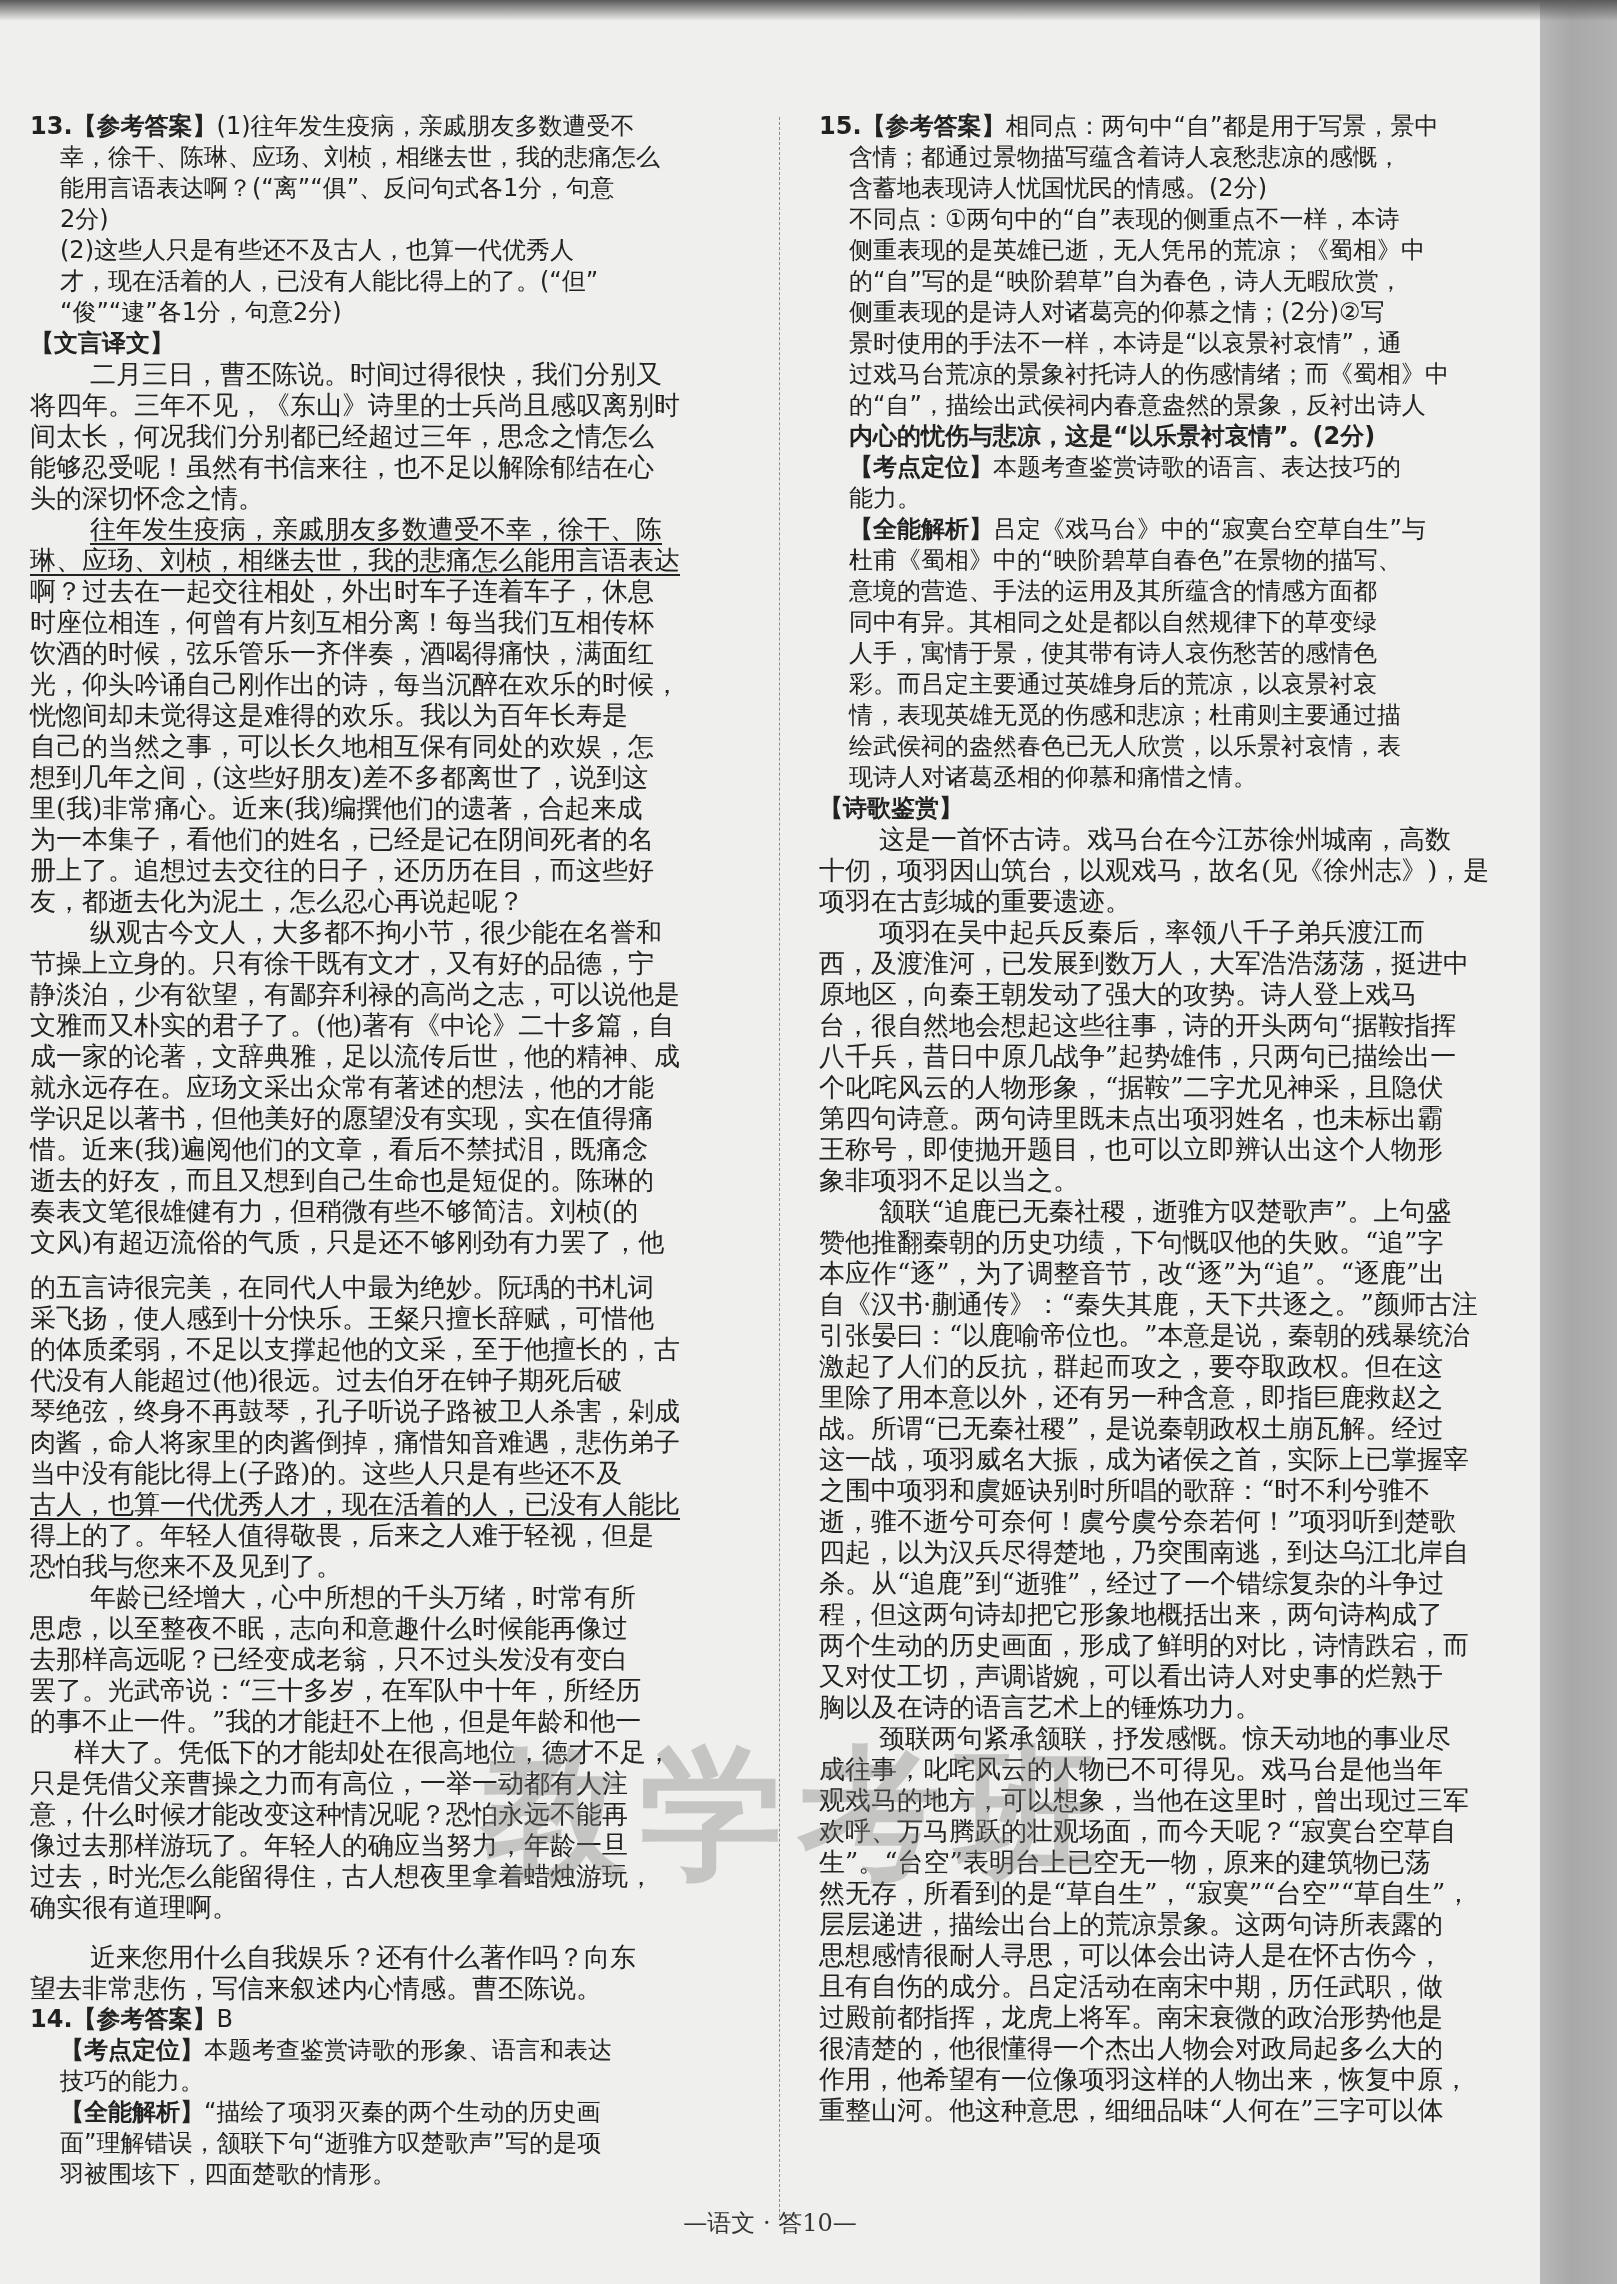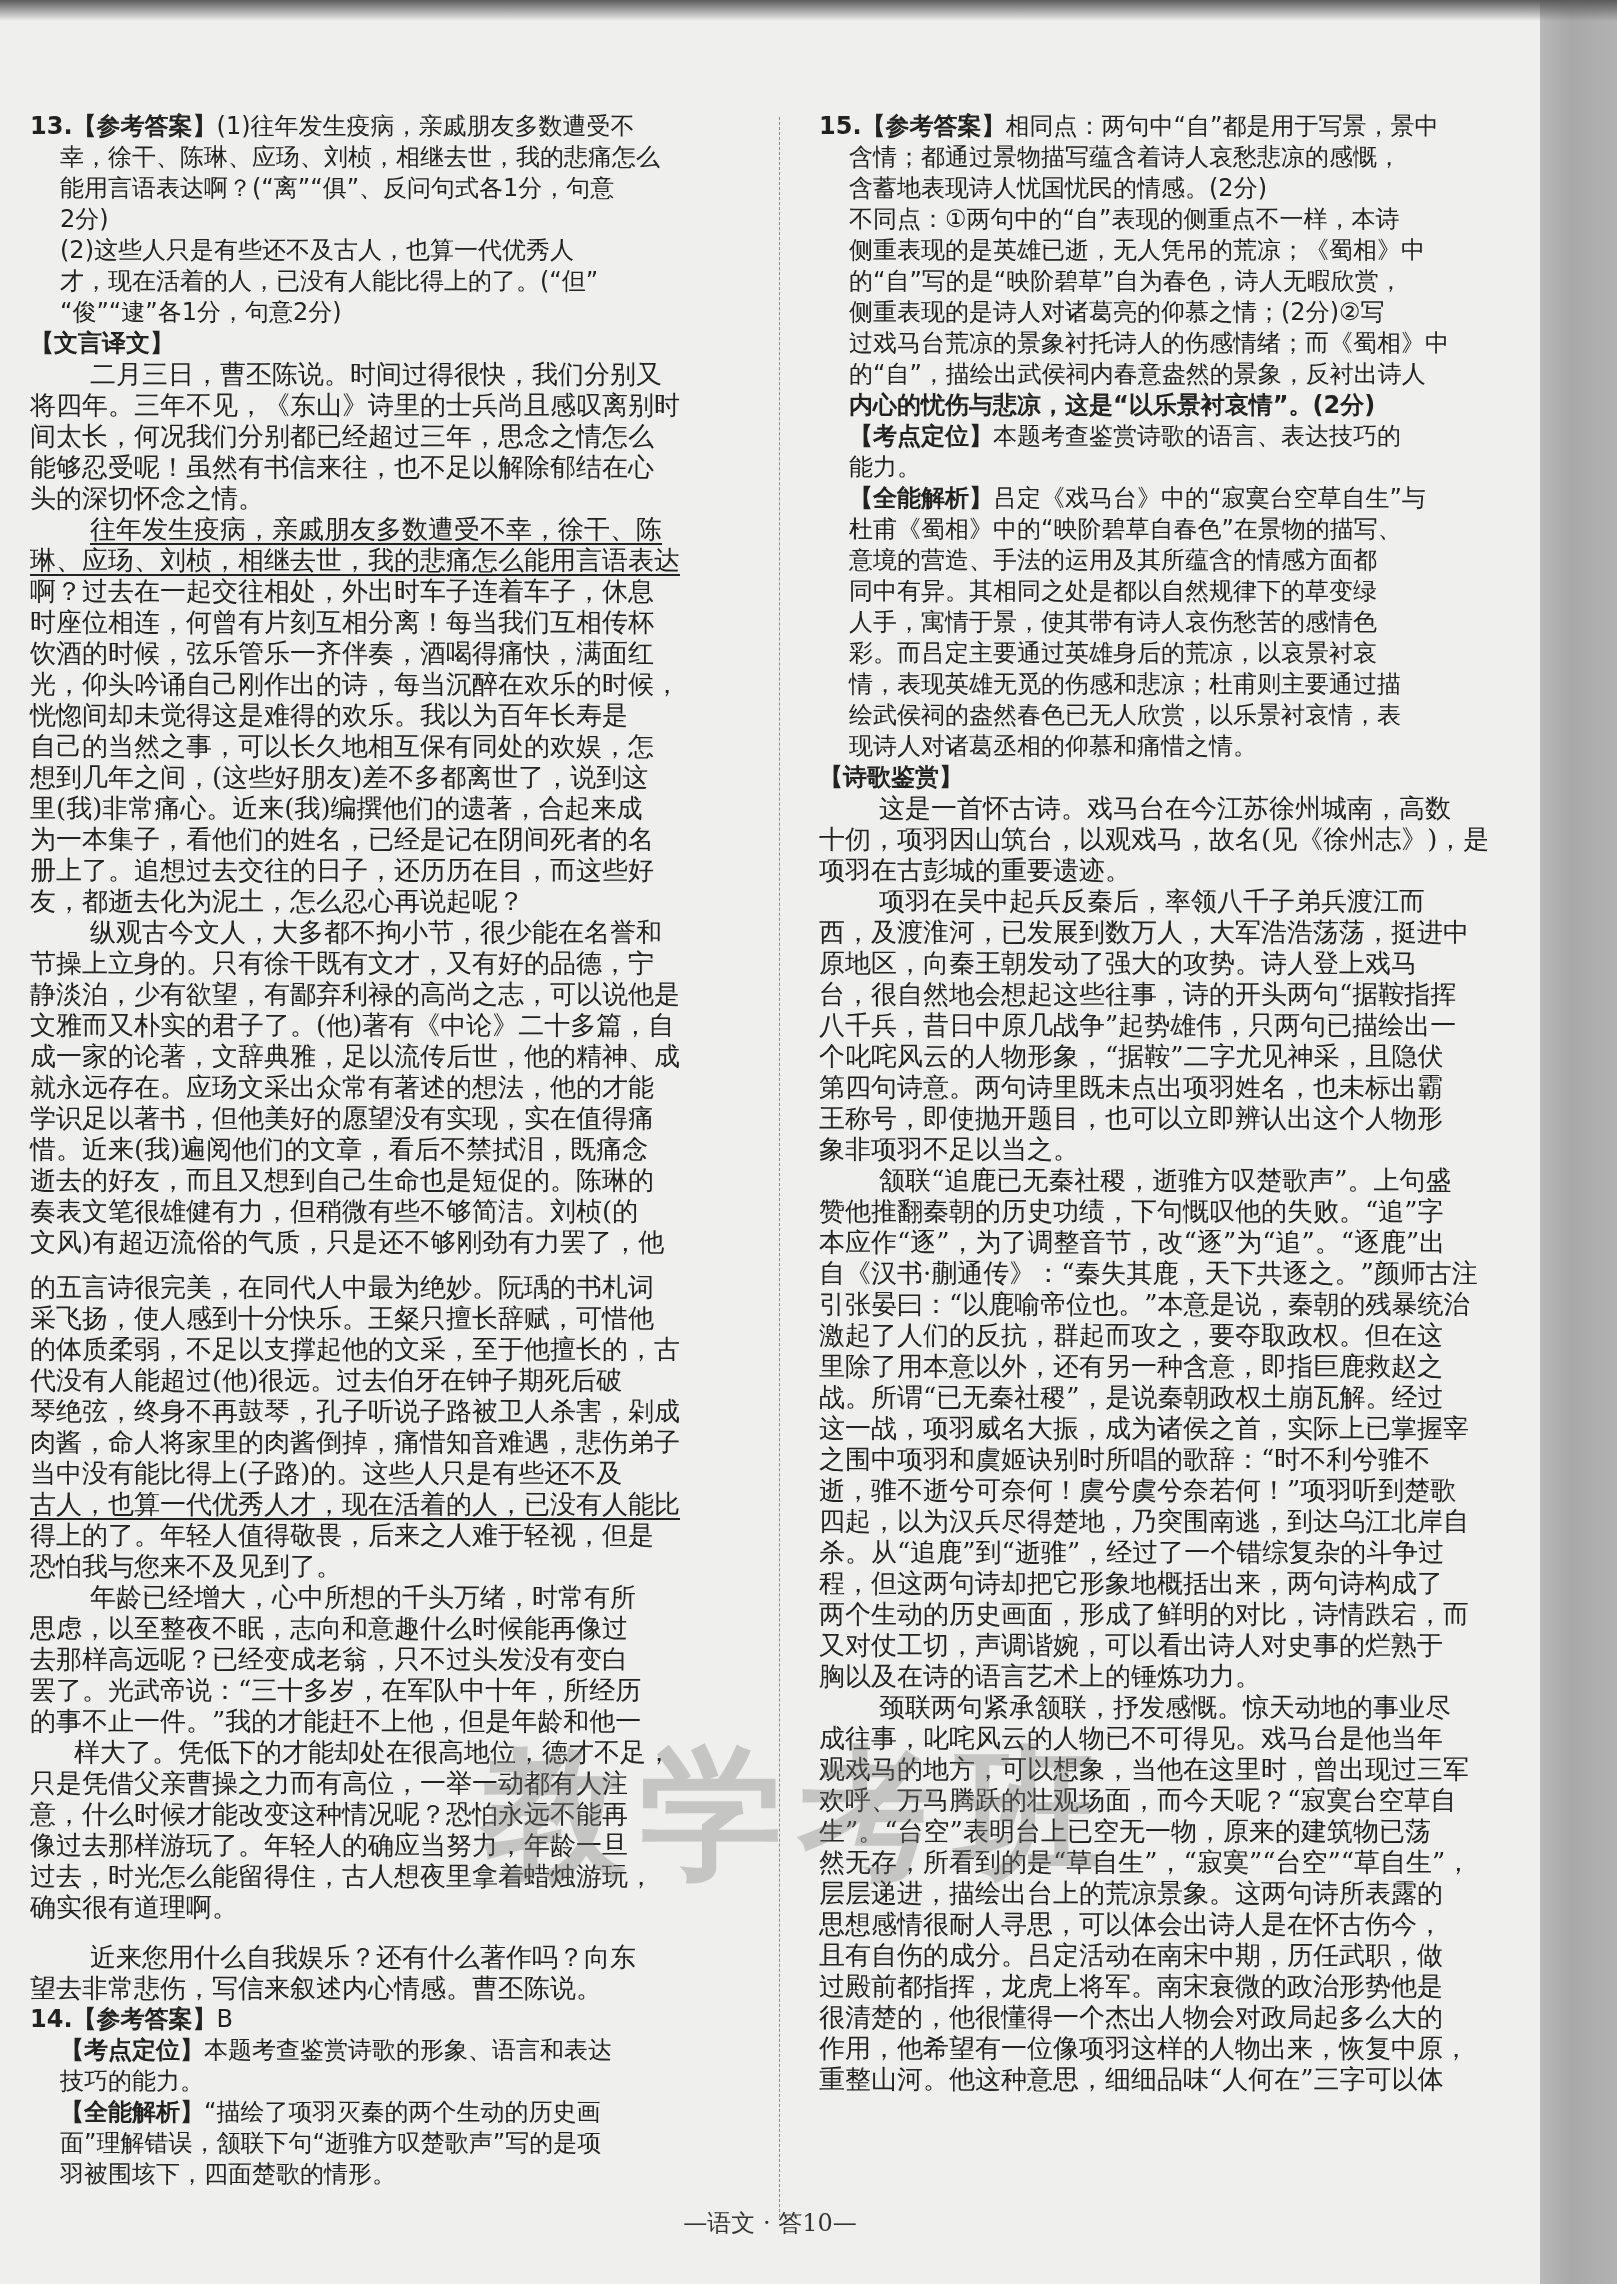--- a/index.html
+++ b/index.html
@@ -127,20 +127,21 @@
   </div>
 <div class="divider"></div>
 <div class="col col-right" id="col-right">
     <div class="line sans" style="letter-spacing: 0px;"><span class="tag">15.【参考答案】</span><span>相同点：两句中“自”都是用于写景，景中</span></div>
     <div class="line sans ind1" style="letter-spacing: 0px;"><span>含情；都通过景物描写蕴含着诗人哀愁悲凉的感慨，</span></div>
     <div class="line sans ind1" style="letter-spacing: 0px;"><span>含蓄地表现诗人忧国忧民的情感。(2分)</span></div>
     <div class="line sans ind1" style="letter-spacing: 0px;"><span>不同点：①两句中的“自”表现的侧重点不一样，本诗</span></div>
     <div class="line sans ind1" style="letter-spacing: 0px;"><span>侧重表现的是英雄已逝，无人凭吊的荒凉；《蜀相》中</span></div>
     <div class="line sans ind1" style="letter-spacing: 0px;"><span>的“自”写的是“映阶碧草”自为春色，诗人无暇欣赏，</span></div>
     <div class="line sans ind1" style="letter-spacing: 0px;"><span>侧重表现的是诗人对诸葛亮的仰慕之情；(2分)②写</span></div>
+    <div class="line sans ind1" style="letter-spacing: 0px;"><span>景时使用的手法不一样，本诗是“以哀景衬哀情”，通</span></div>
     <div class="line sans ind1" style="letter-spacing: 0px;"><span>过戏马台荒凉的景象衬托诗人的伤感情绪；而《蜀相》中</span></div>
     <div class="line sans ind1" style="letter-spacing: 0px;"><span>的“自”，描绘出武侯祠内春意盎然的景象，反衬出诗人</span></div>
     <div class="line sans ind1" style="letter-spacing: 0px; font-weight: bold;"><span>内心的忧伤与悲凉，这是“以乐景衬哀情”。(2分)</span></div>
     <div class="line sans ind1" style="letter-spacing: 0px;"><span class="tag">【考点定位】</span><span>本题考查鉴赏诗歌的语言、表达技巧的</span></div>
     <div class="line sans ind1" style="letter-spacing: 0px;"><span>能力。</span></div>
     <div class="line sans ind1" style="letter-spacing: 0px;"><span class="tag">【全能解析】</span><span>吕定《戏马台》中的“寂寞台空草自生”与</span></div>
     <div class="line sans ind1" style="letter-spacing: 0px;"><span>杜甫《蜀相》中的“映阶碧草自春色”在景物的描写、</span></div>
     <div class="line sans ind1" style="letter-spacing: 0px;"><span>意境的营造、手法的运用及其所蕴含的情感方面都</span></div>
     <div class="line sans ind1" style="letter-spacing: 0px;"><span>同中有异。其相同之处是都以自然规律下的草变绿</span></div>
     <div class="line sans ind1" style="letter-spacing: 0px;"><span>人手，寓情于景，使其带有诗人哀伤愁苦的感情色</span></div>

